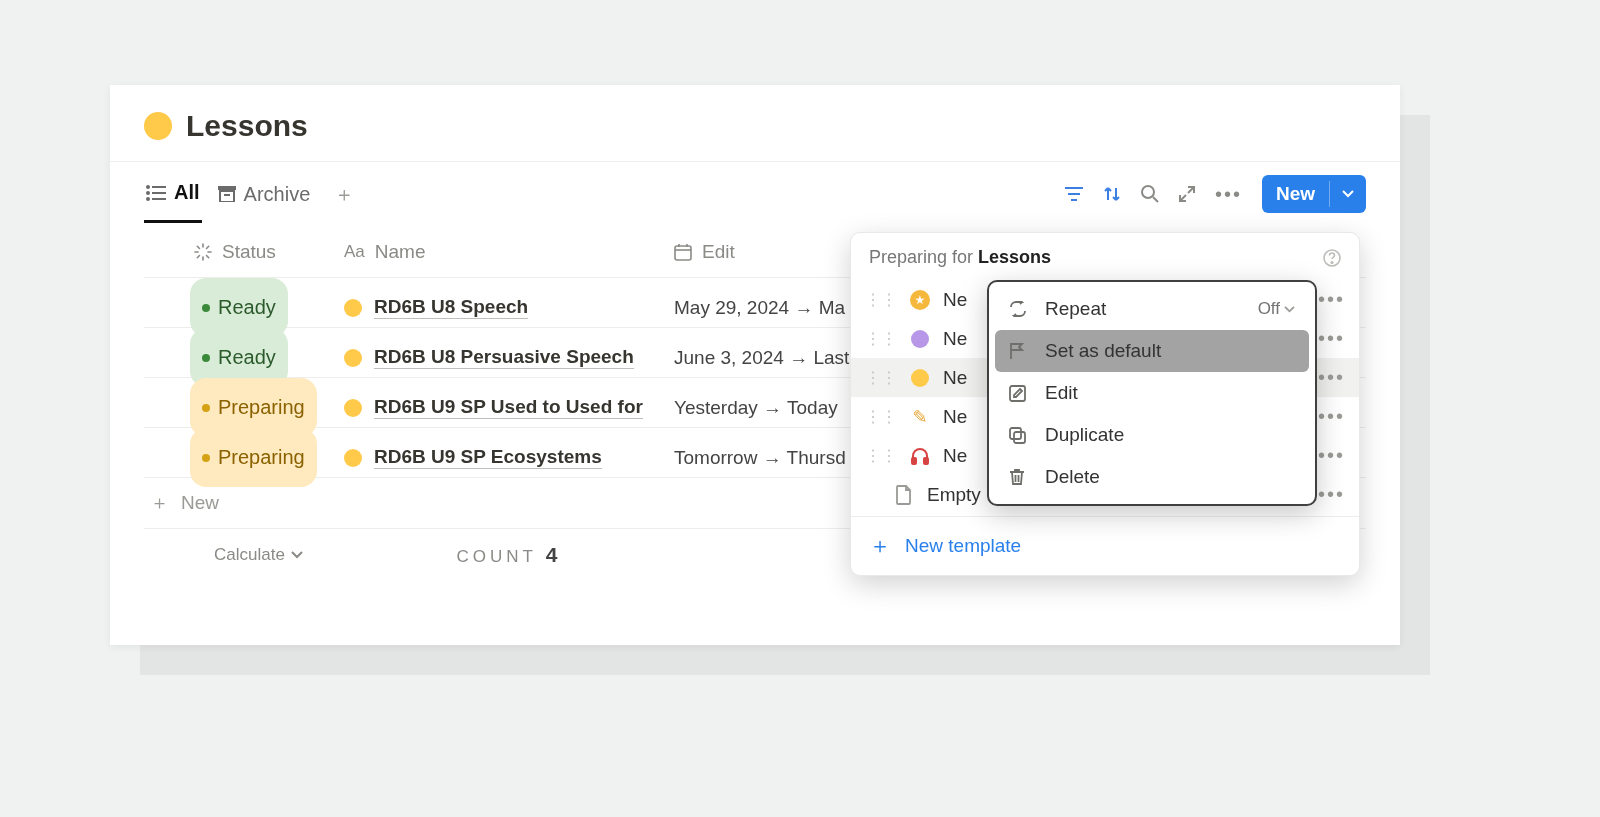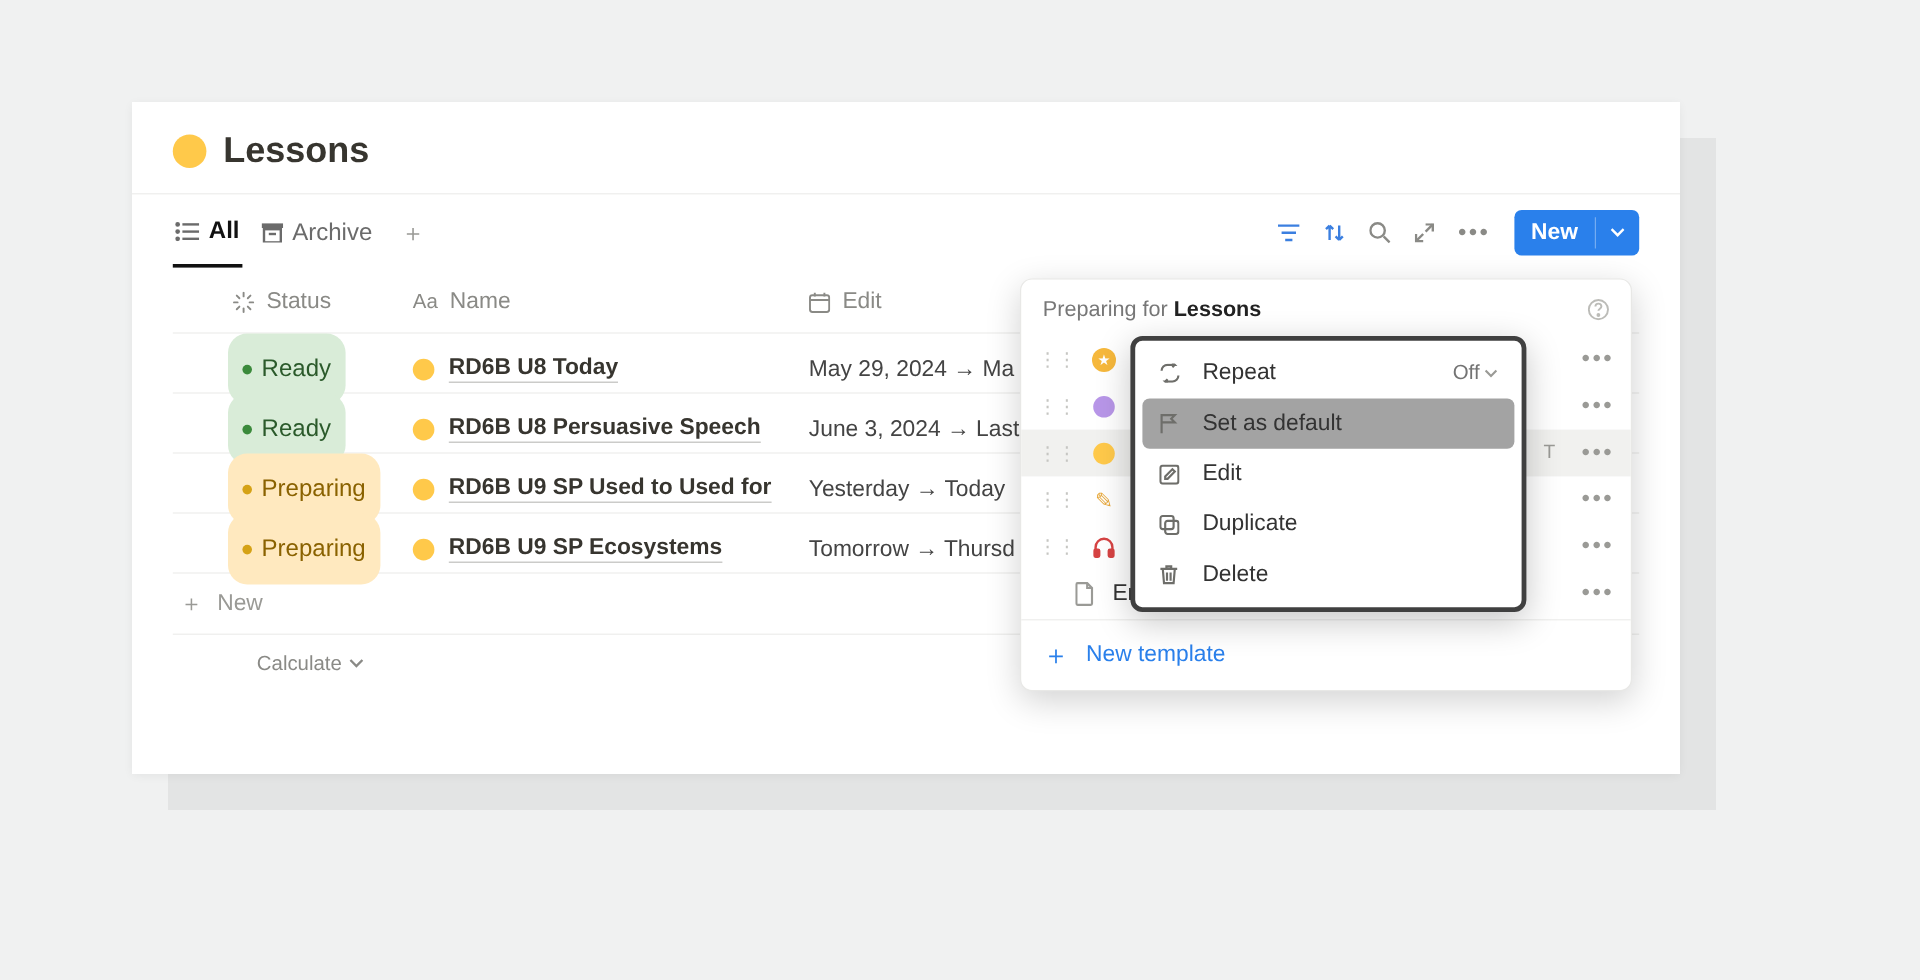--- a/index.html
+++ b/index.html
@@ -151,27 +151,27 @@
   .popup-foot {
     border-top: 1px solid #ededec;
     padding: 14px 18px;
     display: flex; align-items: center; gap: 14px;
     color: #2a80eb; font-size: 19px; cursor: pointer;
   }
 
   
   .ctxmenu {
     position: absolute;
-    left: 942px;
+    left: 987px;
     top: 280px;
     width: 330px;
     background: #fff;
     border-radius: 10px;
     box-shadow: 0 8px 28px rgba(0,0,0,.22);
-    border: 4px solid #404040;
+    border: 2px solid #404040;
     z-index: 30;
     padding: 6px;
     text-align: center;
   }
   .ctx-item {
     display: flex; align-items: center; gap: 16px;
     padding: 10px 14px; border-radius: 6px;
     font-size: 19px; color: #333; cursor: pointer;
   }
   .ctx-item.hover { background: #a3a3a3; }
@@ -297,21 +297,21 @@
         </span>
         <span>Edit</span>
       </div>
     </div>
 
     <div id="rows">
         <div class="row">
           <div><span class="pill ready">Ready</span></div>
           <div class="name-cell">
             <span class="name-dot"></span>
-            <span class="name-text">RD6B U8 Today</span>
+            <span class="name-text">RD6B U8 Speech</span>
           </div>
           <div class="date-cell">May 29, 2024 → Ma</div>
         </div>
         <div class="row">
           <div><span class="pill ready">Ready</span></div>
           <div class="name-cell">
             <span class="name-dot"></span>
             <span class="name-text">RD6B U8 Persuasive Speech</span>
           </div>
           <div class="date-cell">June 3, 2024 → Last</div>
@@ -341,20 +341,23 @@
 
     <div class="footer-row">
       <div class="calc">
         <span>Calculate</span>
         <span>
           <svg width="12" height="10" viewBox="0 0 12 10" fill="none" stroke="#8a8a86" stroke-width="2">
               <path d="M1 2l5 5 5-5"></path>
             </svg>
         </span>
       </div>
+      <div class="count">
+        <span>COUNT</span>&nbsp;<b>4</b>
+      </div>
       <div></div>
     </div>
   </div>
 </div>
 
 <div class="popup">
   <div class="popup-head">
     <div>
       <span>Preparing for </span><b>Lessons</b>
     </div>

